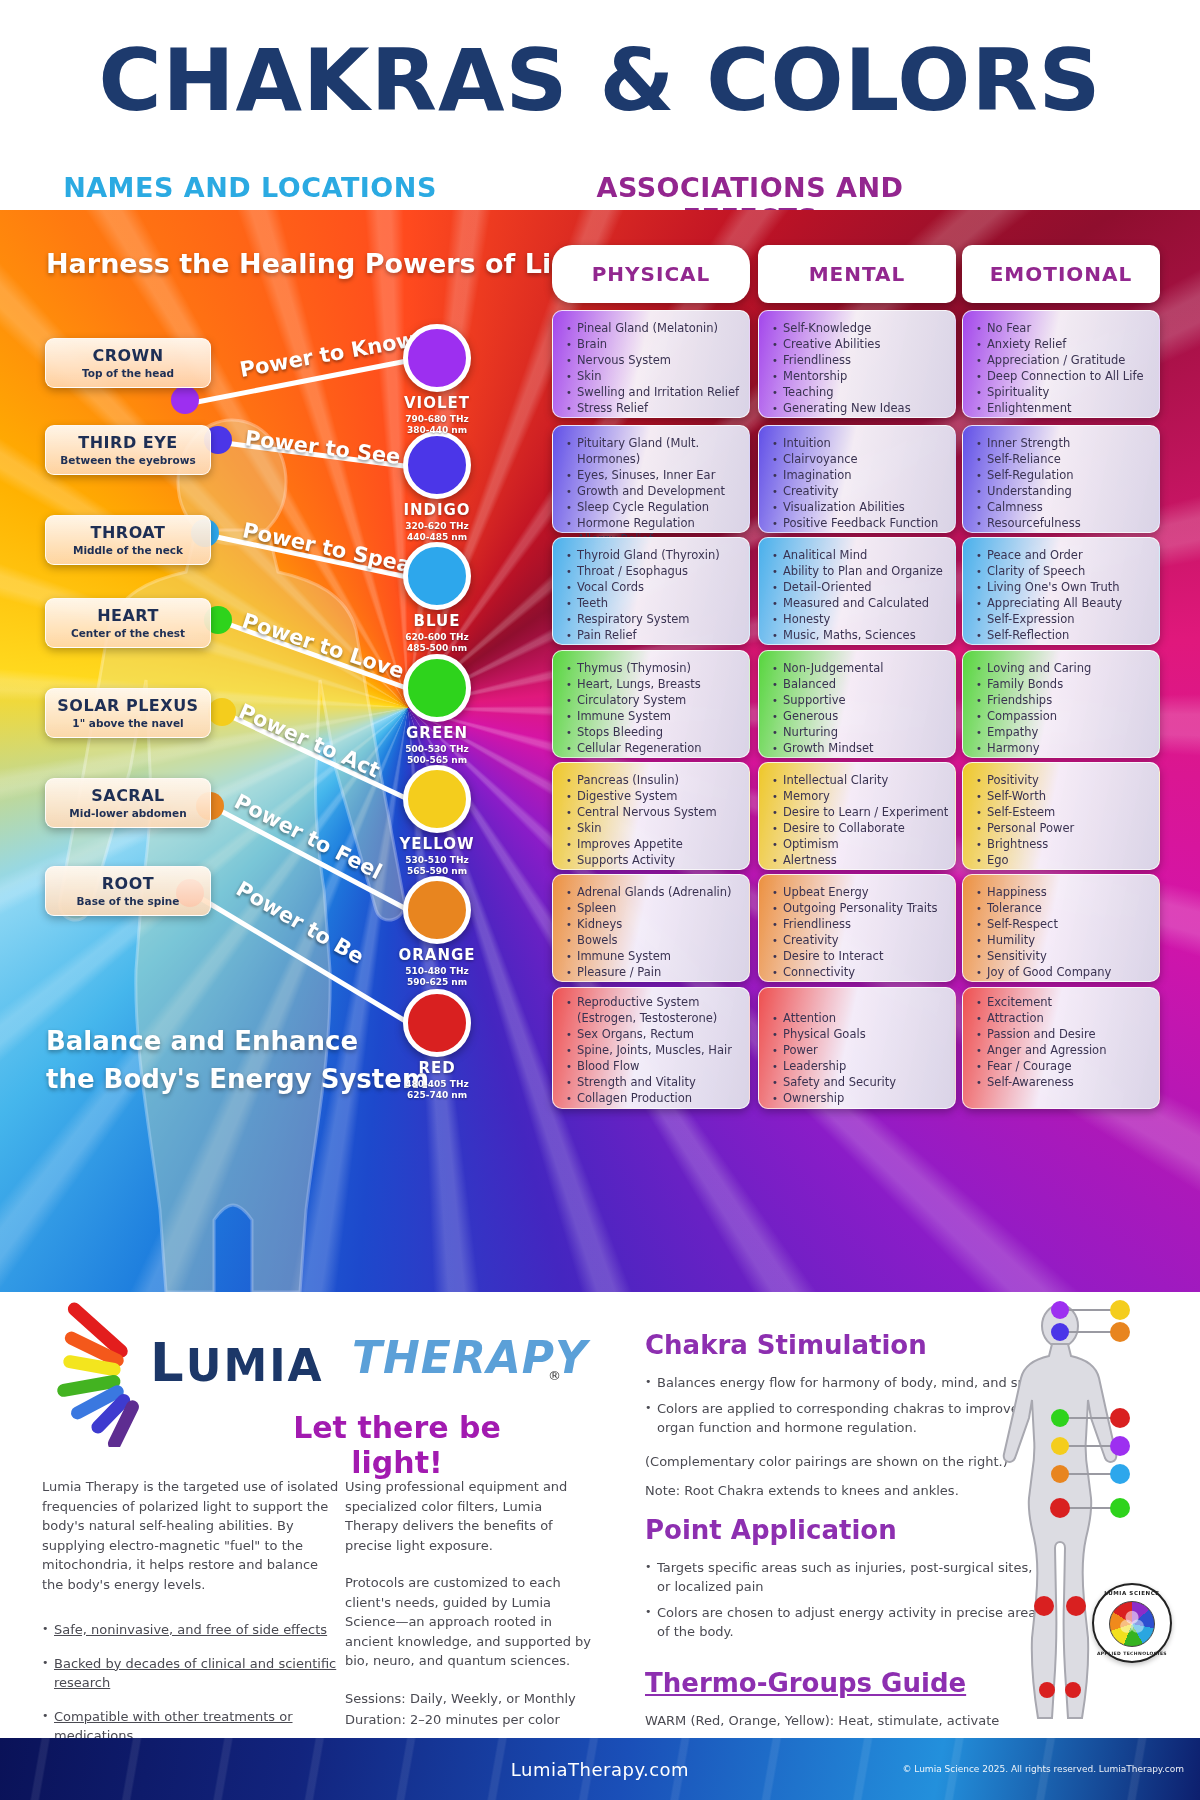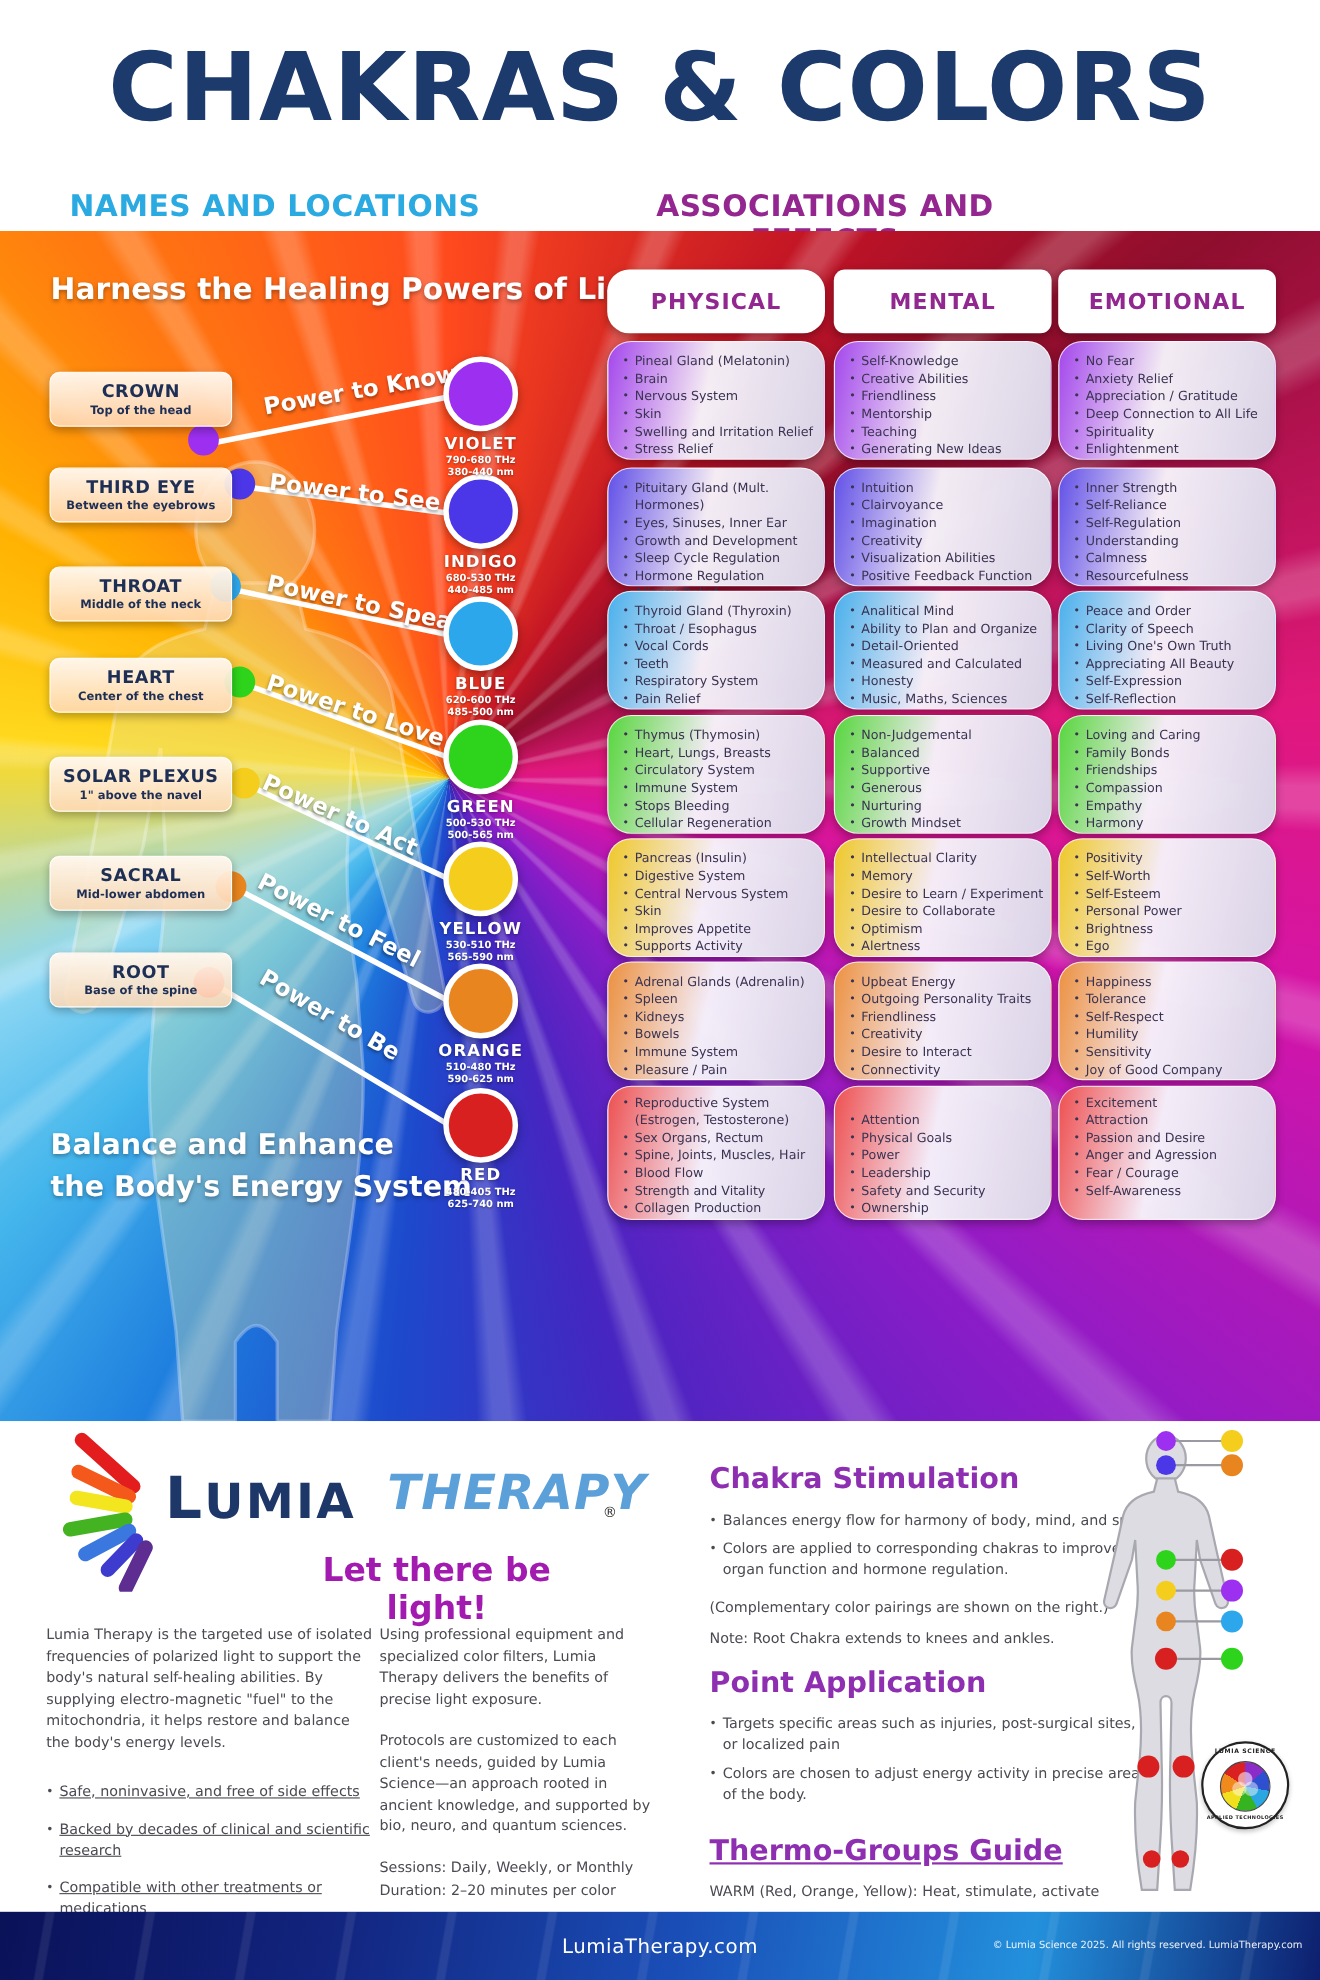--- a/index.html
+++ b/index.html
@@ -39,21 +39,21 @@
   .circle-label{position:absolute;left:357px;width:160px;text-align:center;color:#fff;}
   .circle-label .cn{font-size:15px;font-weight:800;letter-spacing:1px;text-shadow:0 1px 3px rgba(0,0,0,.4);}
   .circle-label .cf{font-size:9px;font-weight:700;margin-top:2px;text-shadow:0 1px 2px rgba(0,0,0,.4);}
   .circle-label .cw{font-size:9px;font-weight:700;margin-top:1px;text-shadow:0 1px 2px rgba(0,0,0,.4);}
 
   
   .thead{position:absolute;top:35px;width:198px;height:58px;background:#fff;border-radius:10px;
     display:flex;align-items:center;justify-content:center;font-size:20px;font-weight:800;letter-spacing:1px;color:#92278f;
     box-shadow:0 3px 8px rgba(0,0,0,.3);}
   .col0{left:552px;border-radius:20px;} .col1{left:758px;} .col2{left:962px;}
-  .cell{position:absolute;width:198px;border-radius:22px;border:1px solid rgba(255,255,255,.75);
+  .cell{position:absolute;width:198px;border-radius:10px;border:1px solid rgba(255,255,255,.75);
     background:linear-gradient(102deg,var(--c) 0%,rgba(246,243,250,.97) 45%,#d9d3e6 100%);
     box-shadow:0 3px 8px rgba(0,0,0,.3);box-sizing:border-box;padding:9px 6px 4px 24px;}
   .rv{--c:#a347ec;} .ri{--c:#6150e8;} .rb{--c:#49b0ec;} .rg{--c:#57d63e;} .ry{--c:#eec829;} .ro{--c:#ec9140;} .rr{--c:#ee5050;}
   .li{position:relative;font-size:11.5px;line-height:16px;color:#3a3352;font-weight:500;}
   .li::before{content:"•";position:absolute;left:-11px;top:1px;font-size:10px;color:#3a3352;}
 
   
   .info{position:absolute;left:0;top:1292px;width:1200px;height:446px;background:#fff;}
   .logo-rays{position:absolute;left:36px;top:10px;}
   .logo-word{position:absolute;left:150px;top:40px;font-size:44px;font-weight:800;color:#1c3768;letter-spacing:2px;}
@@ -192,21 +192,21 @@
   <div class="big-circle cl-orange" style="left:403px;top:666px"></div>
   <div class="big-circle cl-red" style="left:403px;top:779px"></div>
 
   <div class="circle-label" style="top:184px">
     <div class="cn">VIOLET</div>
     <div class="cf">790-680 THz</div>
     <div class="cw">380-440 nm</div>
   </div>
   <div class="circle-label" style="top:291px">
     <div class="cn">INDIGO</div>
-    <div class="cf">680-530 THz</div>
+    <div class="cf">320-620 THz</div>
     <div class="cw">440-485 nm</div>
   </div>
   <div class="circle-label" style="top:402px">
     <div class="cn">BLUE</div>
     <div class="cf">620-600 THz</div>
     <div class="cw">485-500 nm</div>
   </div>
   <div class="circle-label" style="top:514px">
     <div class="cn">GREEN</div>
     <div class="cf">500-530 THz</div>

